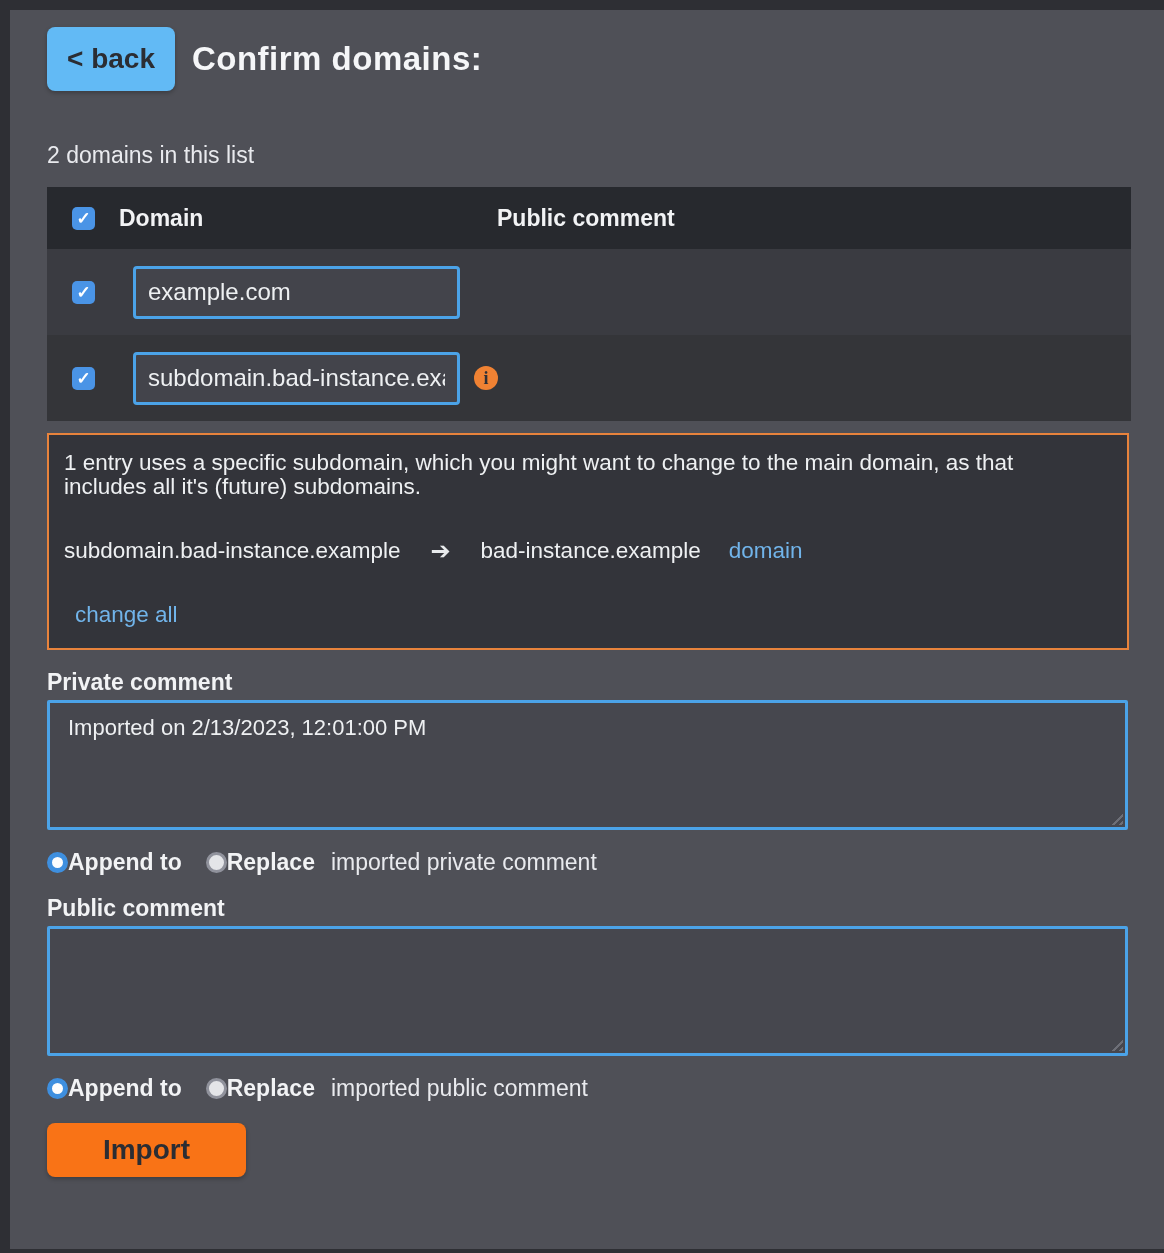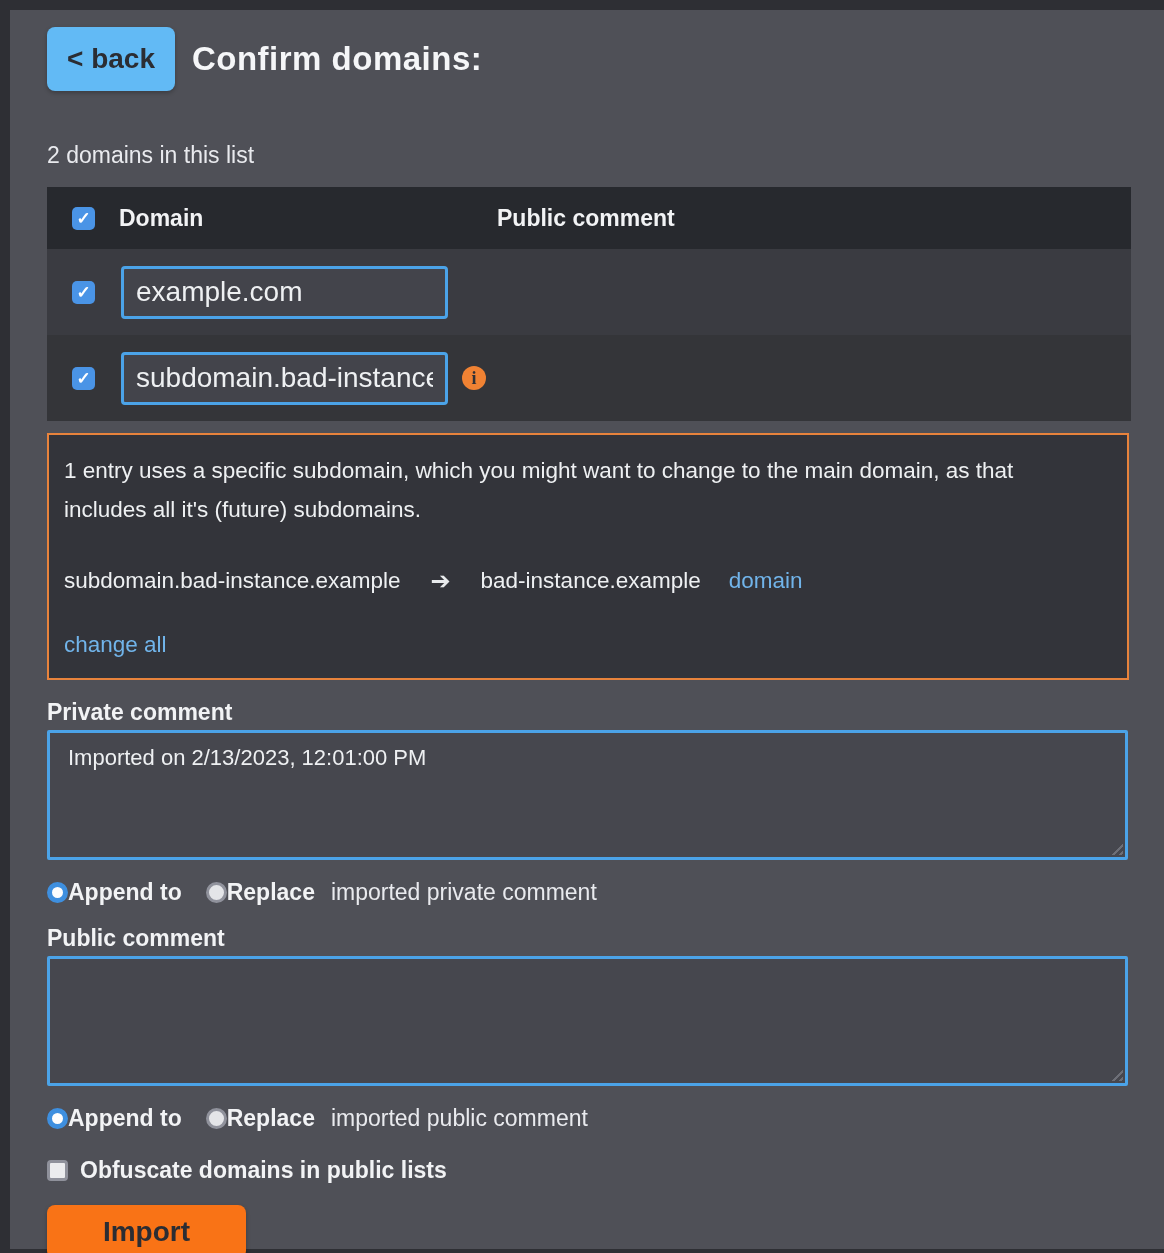--- a/index.html
+++ b/index.html
@@ -65,27 +65,27 @@
   .checkbox.checked { background: #4a94e6; color: #ffffff; font-size: 17px; font-weight: bold; }
   .checkbox.unchecked {
     margin-left: 0;
     width: 21px; height: 21px;
     background: #ebecee;
     border: 3px solid #8f919b;
     border-radius: 4px;
   }
 
   .domain-input {
-    margin-left: 26px;
+    margin-left: 38px;
     width: 327px; height: 53px;
     background: #43444b;
     border: 3px solid #4ba3e8;
     border-radius: 4px;
     color: #eef0f2;
-    font-size: 28px;
+    font-size: 24px;
     font-family: "Liberation Sans", sans-serif;
     padding: 0 12px;
     outline: none;
   }
 
   .info-icon {
     margin-left: 14px;
     width: 24px; height: 24px;
     border-radius: 50%;
     background: #f08233;
@@ -99,26 +99,26 @@
 
   
   .warning-box {
     margin-top: 12px;
     width: 1082px;
     border: 2px solid #e8833c;
     background: #33343a;
     padding: 16px 40px 20px 15px;
     font-size: 22.5px;
   }
-  .warning-message { line-height: 39px; color: #eef0f2; }
+  .warning-message { line-height: 24px; color: #eef0f2; }
   .mapping-row { display: flex; align-items: center; margin-top: 38px; }
   .mapping-arrow { margin: 0 30px; color: #e8eaec; font-size: 24px; }
   .mapping-to { margin-right: 28px; }
   .link { color: #71b4ea; cursor: pointer; text-decoration: none; }
-  .change-all-row { margin-top: 37px; }
+  .change-all-row { margin-top: 37px; margin-left: 11px; }
 
   
   .section-label { margin-top: 19px; font-size: 23px; font-weight: bold; color: #f2f3f5; }
   .comment-wrap { position: relative; margin-top: 4px; width: 1081px; }
   .comment-area {
     display: block;
     width: 1081px; height: 130px;
     background: #46474e;
     border: 3px solid #4ba3e8;
     border-radius: 2px;
@@ -253,21 +253,17 @@
       <span class="radio-label">Append to</span>
     </span>
     <span class="grp">
       <span class="radio unchecked"></span>
       <span class="radio-label">Replace</span>
     </span>
     <span class="radio-suffix">imported public comment</span>
   </div>
 
   
-  <div class="obfuscate-row">
-    <span class="checkbox unchecked"></span>
-    <span class="obfuscate-label">Obfuscate domains in public lists</span>
-  </div>
 
   
   <button class="import-btn">Import</button>
 
 </div>
 
 </body></html>

